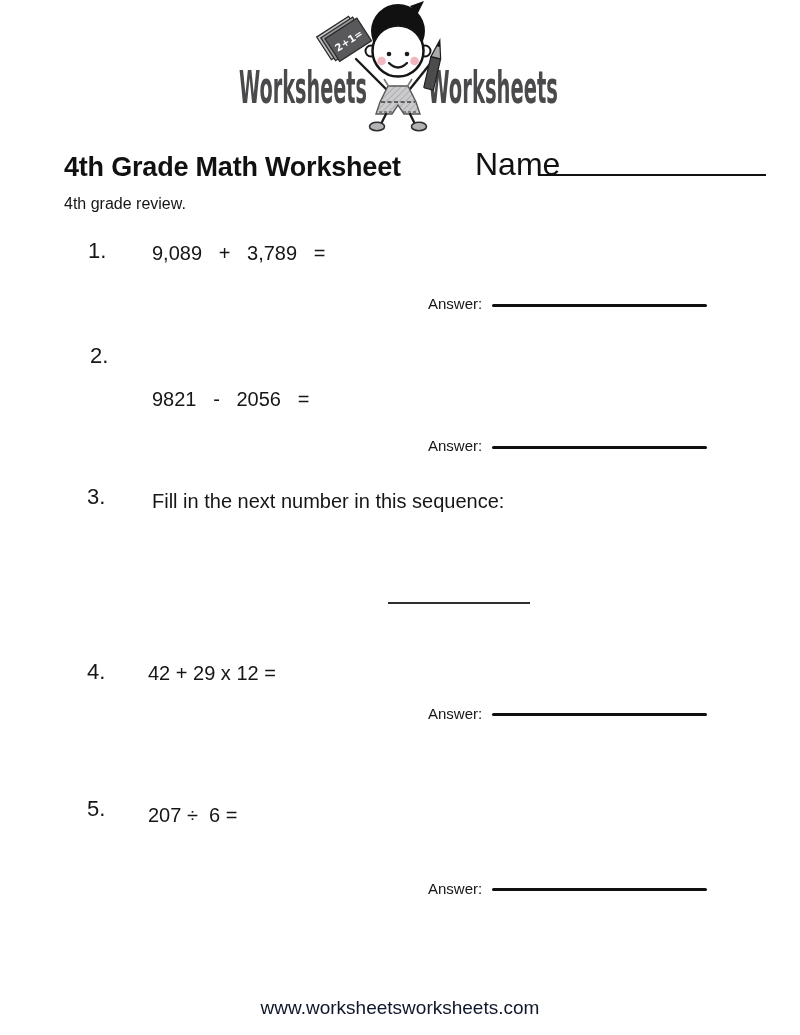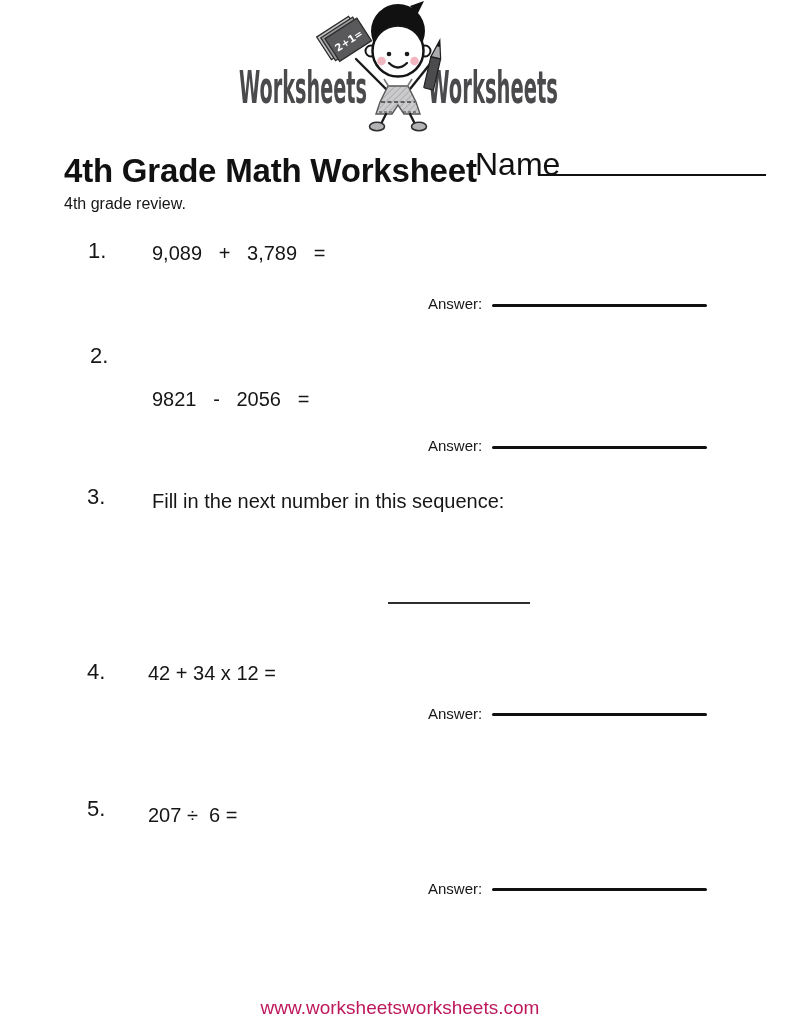--- a/index.html
+++ b/index.html
@@ -8,33 +8,33 @@
     width:800px;height:1035px;
     background:#ffffff;
     font-family:"Liberation Sans", sans-serif;
     color:#1a1a1a;
     overflow:hidden;
   }
   .abs{position:absolute;}
 
   
   .logo-svg{position:absolute;left:236px;top:0;width:324px;height:132px;}
-  .title{left:64px;top:152px;font-size:33px;font-weight:600;letter-spacing:-0.2px;color:#111;}
+  .title{left:64px;top:152px;font-size:27px;font-weight:600;letter-spacing:-0.2px;color:#111;}
   .name-label{left:475px;top:146px;font-size:32px;font-weight:400;color:#111;}
   .name-line{left:538px;top:174px;width:228px;height:2px;background:#111;}
   .subtitle{left:64px;top:195px;font-size:16px;color:#161616;}
 
   
   .pnum{font-size:22px;color:#161616;}
   .ptext{font-size:20px;color:#161616;white-space:pre;}
   .ans-label{font-size:15px;color:#161616;}
   .ans-line{width:215px;height:3px;background:#101010;border-radius:2px;}
   .seq-blank{width:142px;height:2px;background:#2e2e2e;}
 
-  .footer-url{left:0;top:997px;width:800px;text-align:center;font-size:19px;color:#be185d;}
+  .footer-url{left:0;top:997px;width:800px;text-align:center;font-size:19px;color:#0f172a;}
 </style>
 </head>
 <body>
 
 <div class="page">
 
   <svg class="logo-svg" viewBox="0 0 324 132">
     <defs>
       <pattern id="hatchP" width="4.5" height="4.5" patternUnits="userSpaceOnUse" patternTransform="rotate(45)">
         <rect width="4.5" height="4.5" fill="#cbcbcd"></rect>
@@ -103,21 +103,21 @@
   <div class="abs pnum" style="left:90px;top:343px;">2.</div>
   <div class="abs ptext" style="left:152px;top:350px;margin-top:38px;">9821   -   2056   =</div>
   <div class="abs ans-label" style="left:428px;top:437px;">Answer:</div>
   <div class="abs ans-line" style="left:492px;top:446px;"></div>
 
   <div class="abs pnum" style="left:87px;top:484px;">3.</div>
   <div class="abs ptext" style="left:152px;top:490px;">Fill in the next number in this sequence:</div>
   <div class="abs seq-blank" style="left:388px;top:602px;"></div>
 
   <div class="abs pnum" style="left:87px;top:659px;">4.</div>
-  <div class="abs ptext" style="left:148px;top:662px;">42 + 34 x 12 =</div>
+  <div class="abs ptext" style="left:148px;top:662px;">42 + 29 x 12 =</div>
   <div class="abs ans-label" style="left:428px;top:705px;">Answer:</div>
   <div class="abs ans-line" style="left:492px;top:713px;"></div>
 
   <div class="abs pnum" style="left:87px;top:796px;">5.</div>
   <div class="abs ptext" style="left:148px;top:804px;">207 ÷  6 =</div>
   <div class="abs ans-label" style="left:428px;top:880px;">Answer:</div>
   <div class="abs ans-line" style="left:492px;top:888px;"></div>
 
   <div class="abs footer-url">www.worksheetsworksheets.com</div>
 

